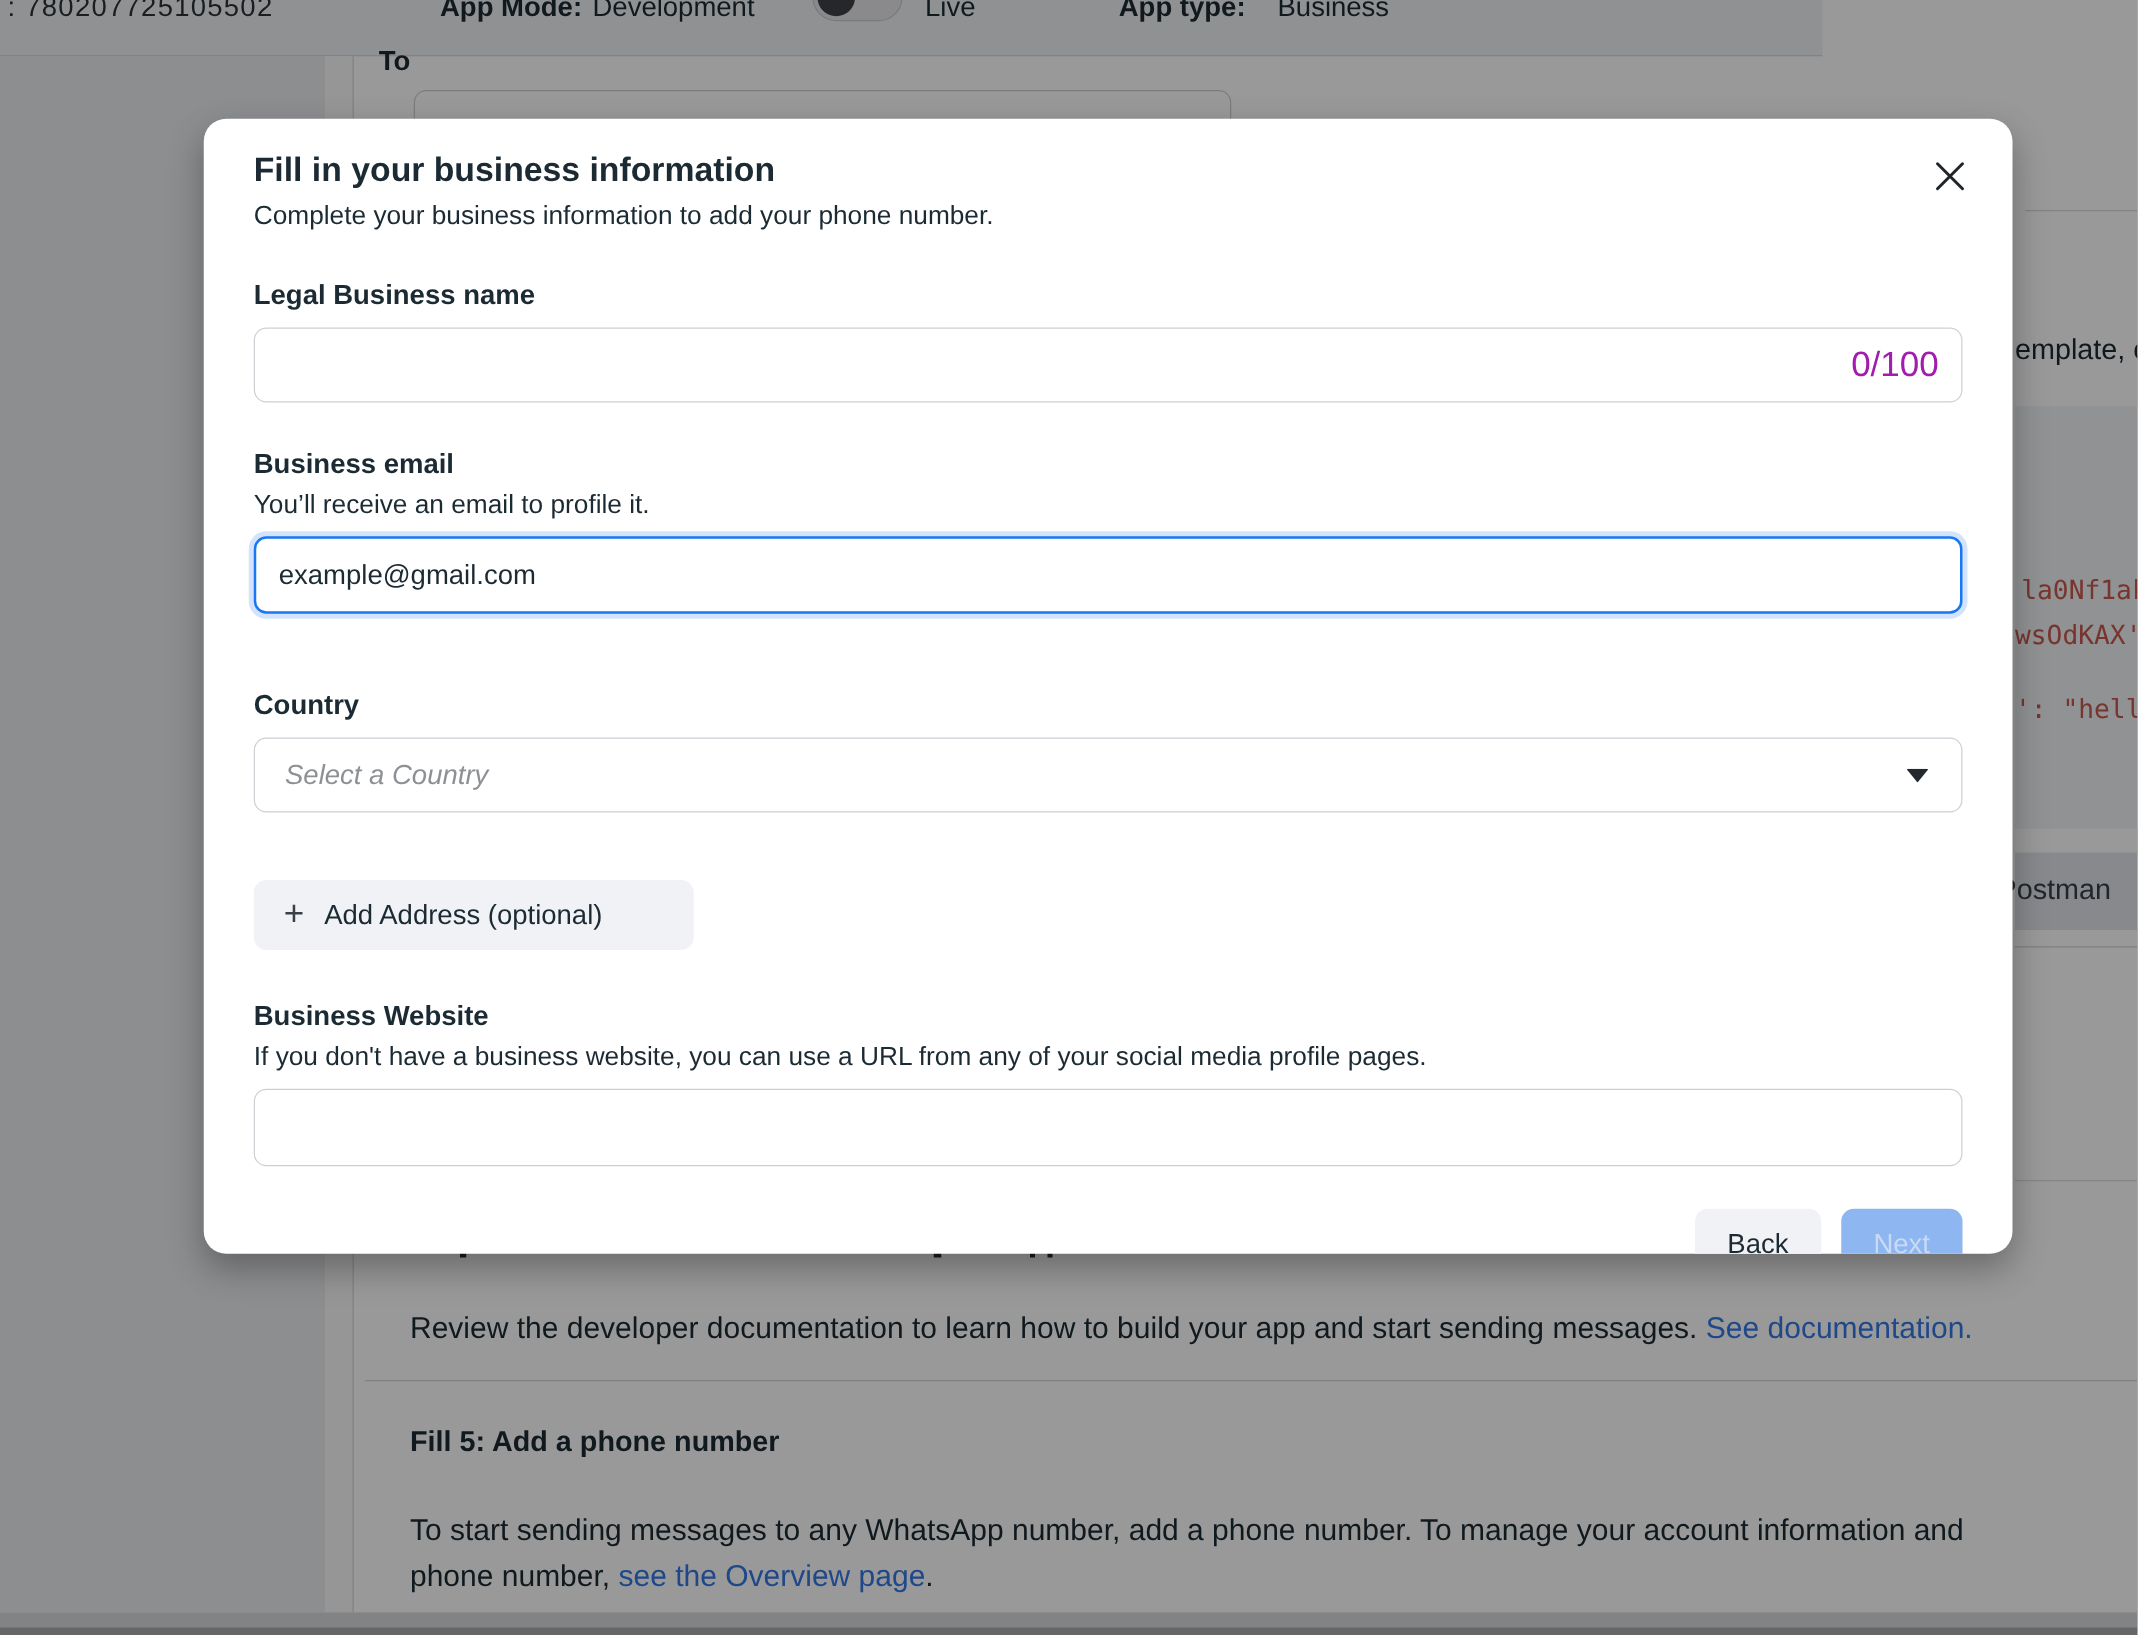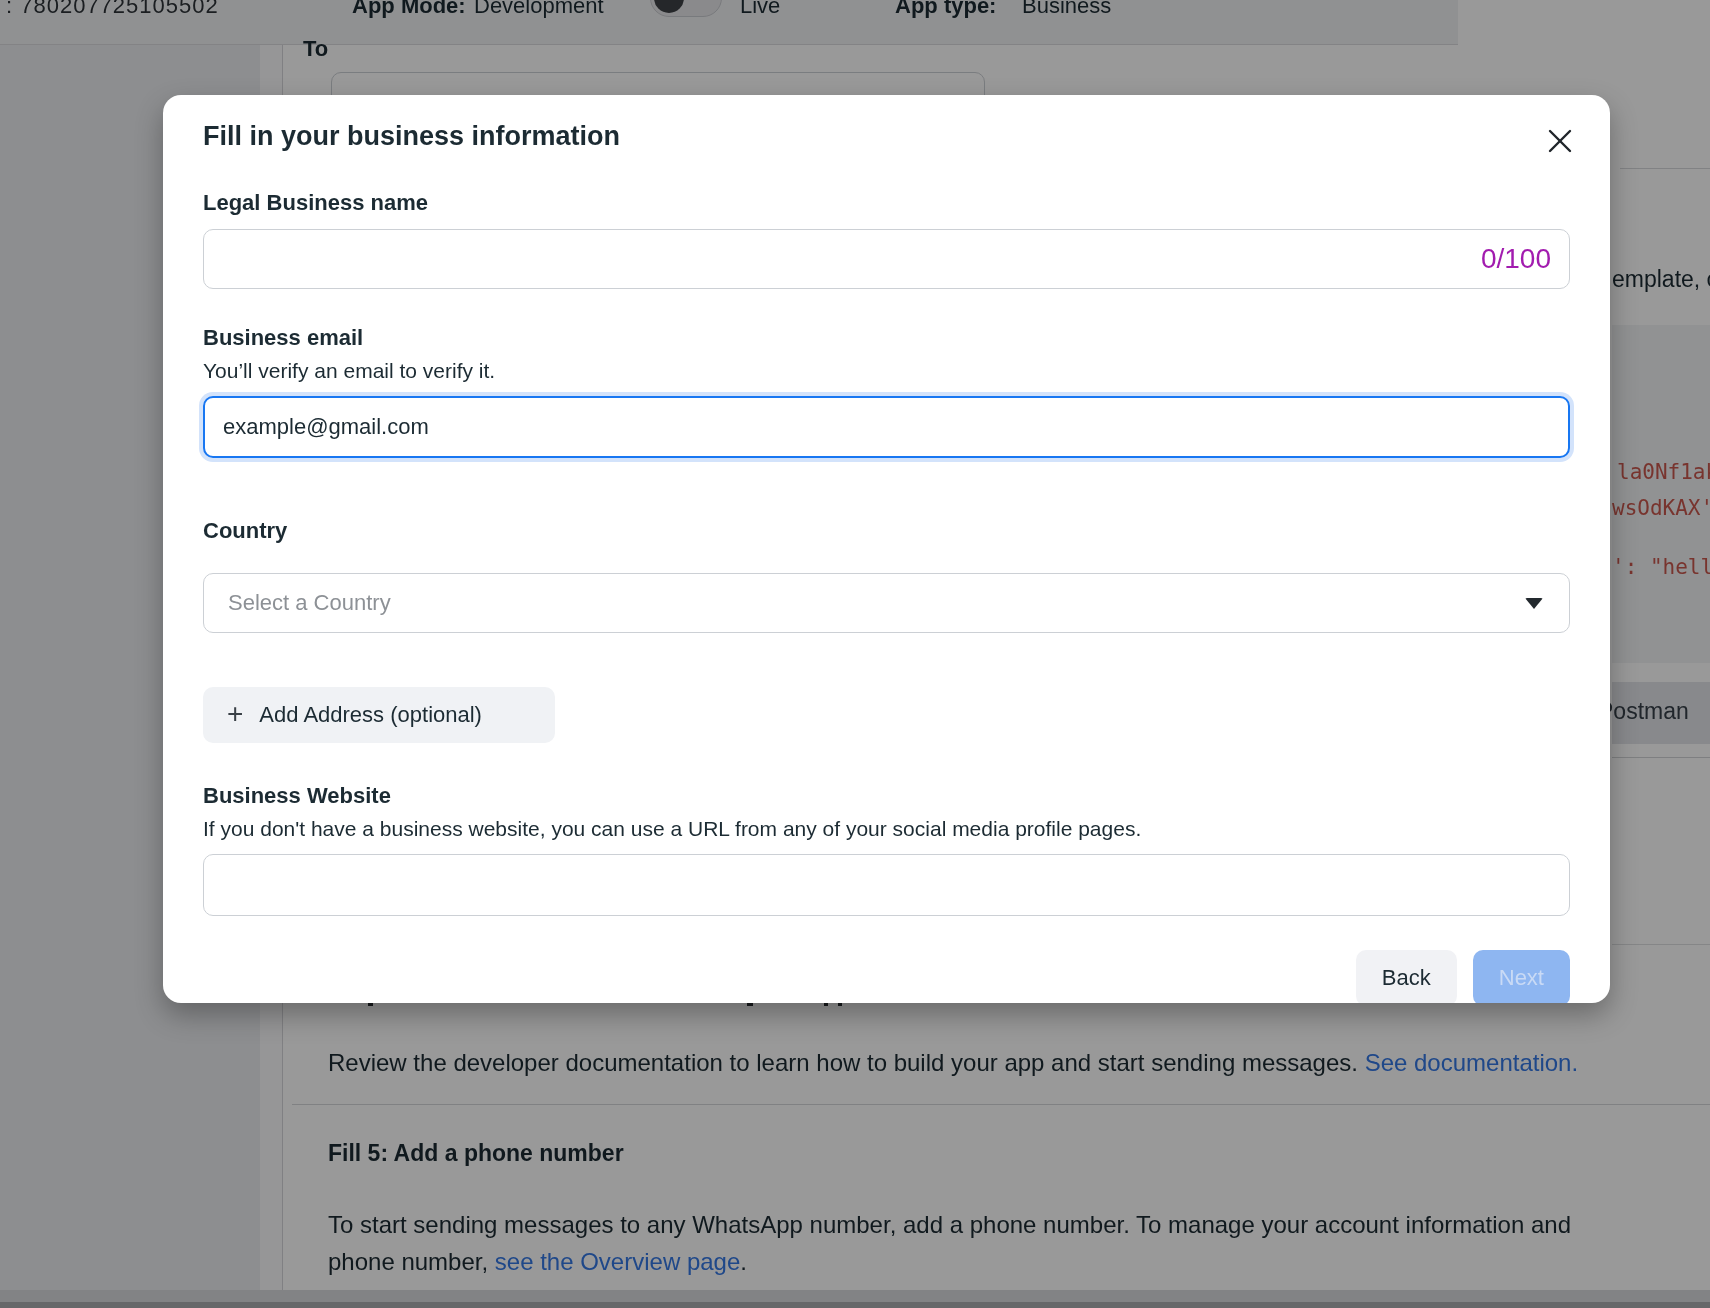--- a/index.html
+++ b/index.html
@@ -59,22 +59,22 @@
   .field-label { font-size:22px; font-weight:bold; }
   .mt-sec { margin-top:38px; }
   .helper { font-size:21px; margin-top:8px; }
   .tinput { margin-top:13px; width:100%; height:60px; border:1px solid #ccd0d5;
     border-radius:10px; background:#fff; position:relative; display:flex; align-items:center; }
   .tinput input { flex:1; height:100%; border:none; outline:none; background:transparent;
     font-family:inherit; font-size:22px; color:#1c2b33; padding:0 18px; border-radius:10px; }
   .tinput .counter { position:absolute; right:18px; top:0; line-height:58px;
     font-size:28px; color:#a21caf; pointer-events:none; }
   .tinput.focused { border:2px solid #1877f2; box-shadow:0 0 0 4px #d3e3fb; height:62px; }
-  .combo { margin-top:29px; width:100%; height:60px; border:1px solid #ccd0d5; border-radius:10px;
-    display:flex; align-items:center; padding:0 26px 0 24px; cursor:pointer; background:#fff; }
+  .combo { margin-top:13px; width:100%; height:60px; border:1px solid #ccd0d5; border-radius:10px;
+    display:flex; align-items:center; padding:0 26px 0 24px; cursor:pointer; background:#fff;font-style:italic; }
   .combo .ph { flex:1; font-size:22px; color:#8d9196; }
   .caret { width:0; height:0; border-left:9px solid transparent; border-right:9px solid transparent;
     border-top:11px solid #23292e; border-radius:2px; }
   .add-addr { margin-top:54px; width:352px; height:56px; background:#f0f2f5; border:none;
     border-radius:10px; display:flex; align-items:center; padding:0 24px; gap:16px;
     font-family:inherit; font-size:22px; color:#1c2b33; cursor:pointer; }
   .plus { font-size:28px; font-weight:300; color:#394046; line-height:1; margin-top:-3px; }
   .footer { margin-top:34px; display:flex; justify-content:flex-end; gap:16px; }
   .btn { height:56px; border:none; border-radius:10px; font-family:inherit; font-size:22px;
     padding:0 26px; cursor:pointer; }
@@ -139,29 +139,30 @@
   <div class="modal">
 
     <div class="close-btn">
       <svg width="26" height="26" viewBox="0 0 26 26">
         <line x1="3" y1="3" x2="23" y2="23" stroke="#20252a" stroke-width="2.4" stroke-linecap="round"></line>
         <line x1="23" y1="3" x2="3" y2="23" stroke="#20252a" stroke-width="2.4" stroke-linecap="round"></line>
       </svg>
     </div>
 
     <div class="modal-title">Fill in your business information</div>
+    <div class="modal-sub">Complete your business information to add your phone number.</div>
 
     <div class="field-label mt-sec">Legal Business name</div>
     <div class="tinput">
       <input type="text" value="" style="">
       <span class="counter">0/100</span>
     </div>
 
     <div class="field-label" style="margin-top:36px">Business email</div>
-    <div class="helper">You’ll verify an email to verify it.</div>
+    <div class="helper">You’ll receive an email to profile it.</div>
     <div class="tinput focused">
       <input type="text" value="example@gmail.com" style="">
     </div>
 
     <div class="field-label" style="margin-top:60px">Country</div>
     <div class="combo">
       <span class="ph">Select a Country</span>
       <span class="caret"></span>
     </div>
 

